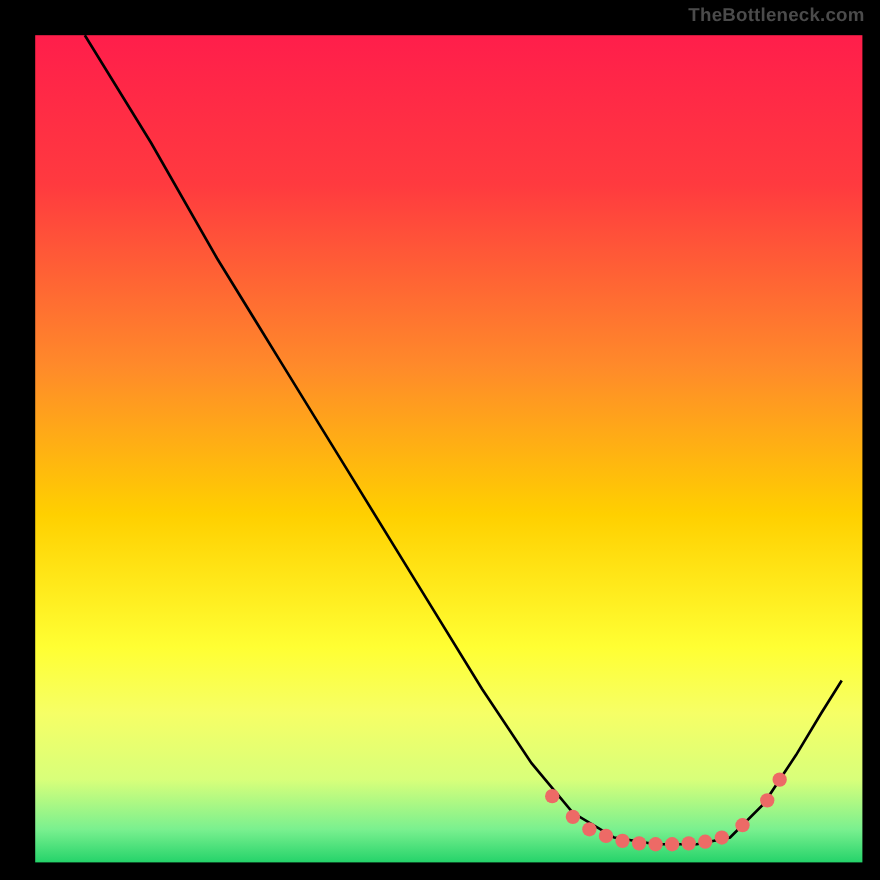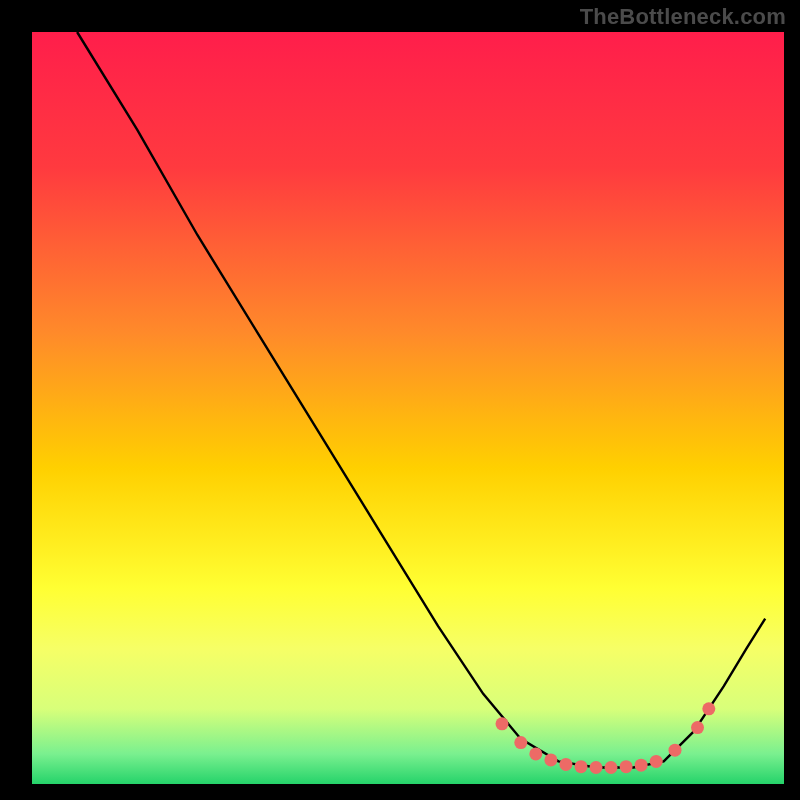--- a/index.html
+++ b/index.html
@@ -14,21 +14,21 @@
   .frame {
     position: relative;
     width: 800px;
     height: 800px;
     background: #000;
   }
   .watermark {
     position: absolute;
     top: 4px;
     right: 14px;
-    font-size: 22px;
+    font-size: 17px;
     font-weight: 600;
     color: #4b4b4b;
     letter-spacing: 0.2px;
   }
   svg.plot {
     position: absolute;
     left: 0;
     right: 0;
     top: 0;
     bottom: 0;

